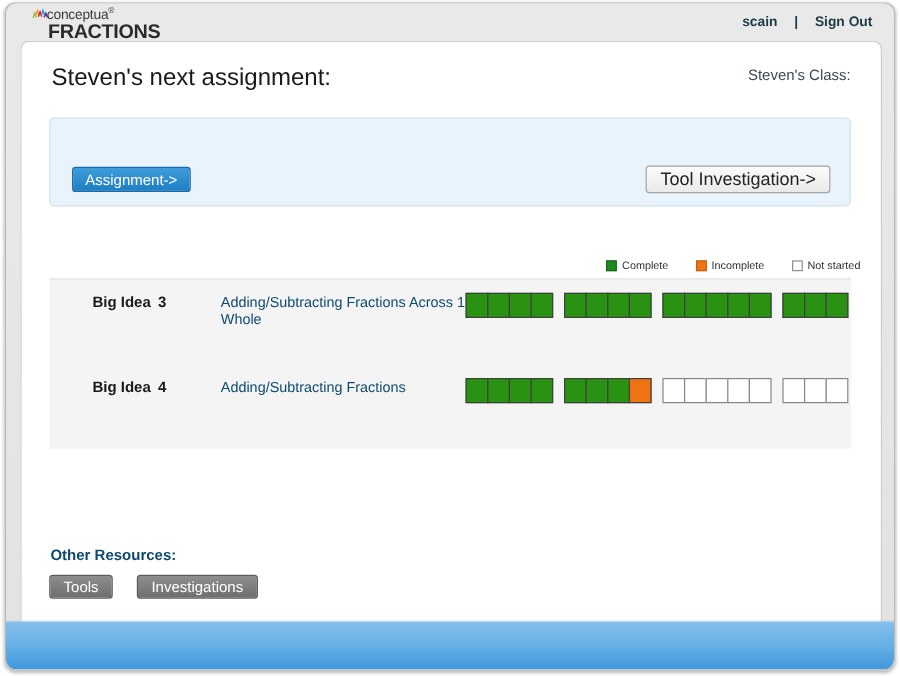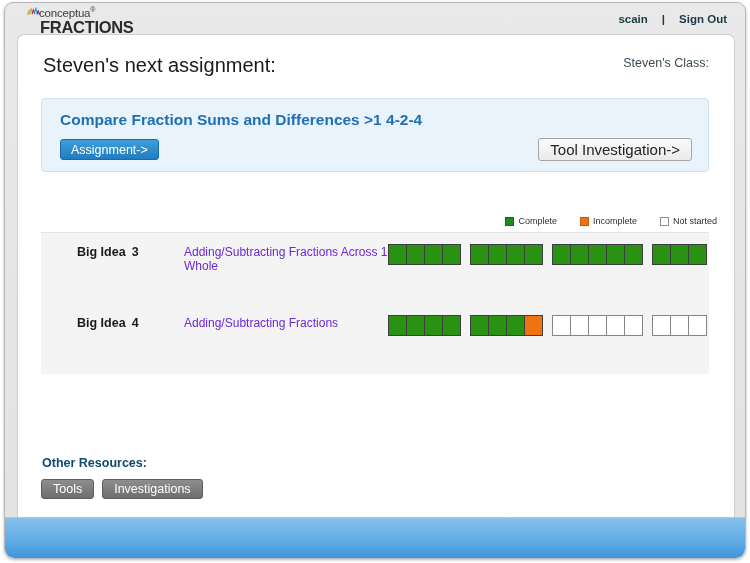--- a/index.html
+++ b/index.html
@@ -280,21 +280,21 @@
     color: #1a1a1a;
     white-space: nowrap;
   }
   .bi-name .num { margin-left: 6px; }
   .bi-desc {
     position: absolute;
     left: 143px;
     top: 0px;
     width: 205px;
     font-size: 12px;
-    color: #6d28d9;
+    color: #0c4a6e;
     line-height: 14px;
   }
   .bi-boxes {
     position: absolute;
     left: 347px;
     top: -1px;
     display: flex;
     align-items: flex-start;
   }
   .box-group {
@@ -321,21 +321,21 @@
     font-size: 12.5px;
     font-weight: bold;
     color: #0c4a6e;
     white-space: nowrap;
   }
   .res-buttons {
     position: absolute;
     left: 23px;
     top: 444px;
     display: flex;
-    gap: 8px;
+    gap: 20px;
   }
   .btn-grey-solid {
     height: 20px;
     padding: 0 11px;
     display: flex;
     align-items: center;
     font-size: 12.5px;
     color: #ffffff;
     background: linear-gradient(to bottom, #8e8e8e 0%, #6e6e6e 100%);
     border: 1px solid #5e5e5e;
@@ -384,21 +384,20 @@
 
   <div class="page">
 
     <div class="page-title">Steven's next assignment:</div>
 
     <div class="class-picker">
       <span class="class-label">Steven's Class:</span>
     </div>
 
     <div class="assign-panel">
-      <div class="assign-title">Compare Fraction Sums and Differences &gt;1  4-2-4</div>
       <div class="btn-blue">Assignment-&gt;</div>
       <div class="btn-grey-outline">Tool Investigation-&gt;</div>
     </div>
 
     <div class="legend" id="legend">
         <div class="legend-item">
           <span class="legend-swatch sw-complete"></span>
           <span class="legend-text">Complete</span>
         </div>
         <div class="legend-item">

